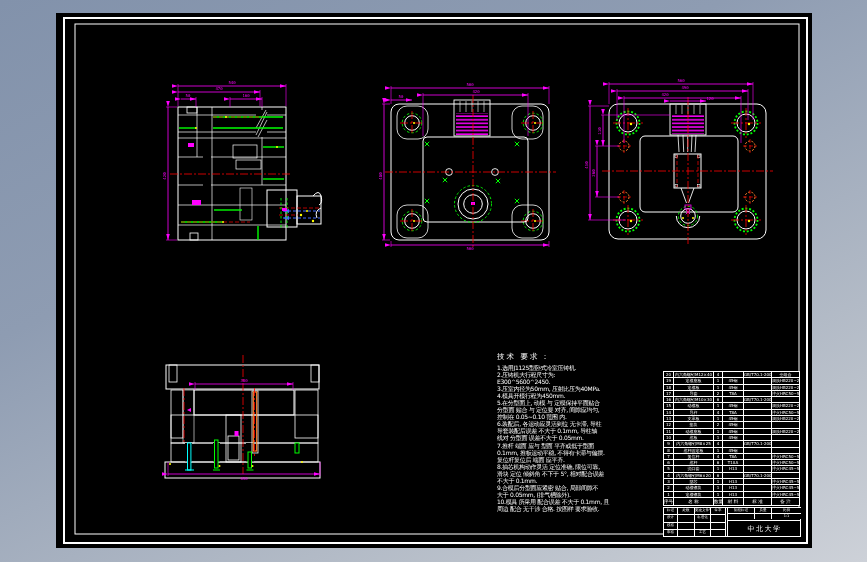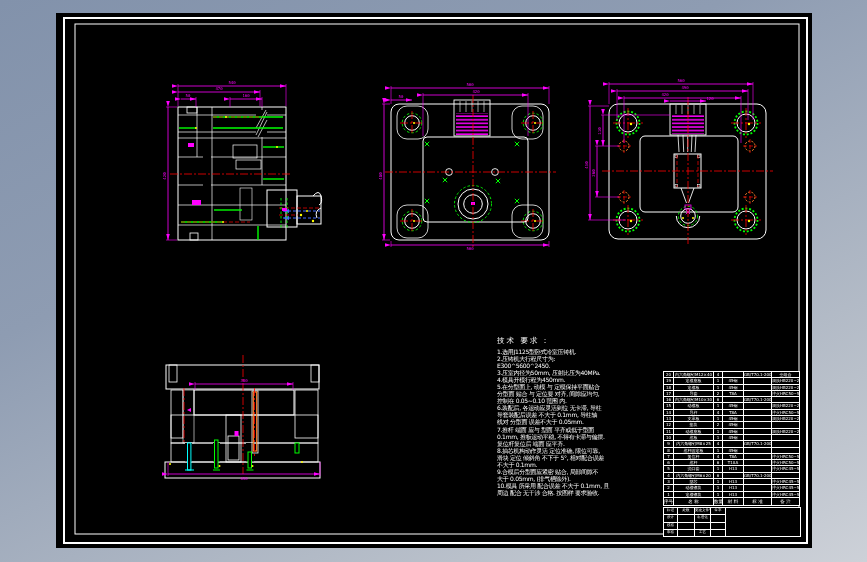--- a/index.html
+++ b/index.html
@@ -15,21 +15,21 @@
   .rd{stroke:#ff0000;stroke-width:.7;stroke-dasharray:4 2;fill:none}
   .grn{stroke:#00ff00;stroke-width:1.4;fill:none}
   .gdash{stroke:#00ff00;stroke-width:.9;stroke-dasharray:2.5 2;fill:none}
   .dim{stroke:#ff00ff;stroke-width:.8;fill:none;marker-start:url(#ma);marker-end:url(#ma)}
   .ext{stroke:#ff00ff;stroke-width:.6;fill:none}
   .dimtx{fill:#ff00ff;font-family:"DejaVu Sans Mono",monospace;font-size:4px;text-anchor:middle}
   .org{stroke:#ff7f2a;fill:none}
   .blu{stroke:#4169ff;stroke-width:1;stroke-dasharray:3 2;fill:none}
 
   
-  .notes{position:absolute;left:497px;top:336px;width:130px;color:#fff}
+  .notes{position:absolute;left:497px;top:352px;width:130px;color:#fff}
   .notes-title{font-size:7.5px;letter-spacing:2px;margin:0 0 2px 0;white-space:nowrap}
   .note-line{font-size:6px;line-height:7.05px;white-space:nowrap;letter-spacing:-.3px;overflow:hidden}
 
   
   .bom{position:absolute;left:663px;top:371px;display:grid;
        grid-template-columns:9px 39px 8px 20px 27px 27px;gap:1px;padding:1px;background:#fff}
   .bom .cell{background:#000;color:#fff;font-size:4px;line-height:5.3px;height:5.3px;
              overflow:hidden;white-space:nowrap;text-align:center}
   .bom-head{position:absolute;left:663px;top:497px;display:grid;
        grid-template-columns:9px 39px 8px 20px 27px 27px;gap:1px;padding:1px;background:#fff}
@@ -592,14 +592,25 @@
       <div class="cell"></div>
       <div class="cell">校核</div>
       <div class="cell"></div>
       <div class="cell"></div>
       <div class="cell"></div>
       <div class="cell">审核</div>
       <div class="cell"></div>
       <div class="cell">工艺</div>
       <div class="cell"></div>
     </div>
+    <div class="tb-right">
+      <div class="tb-right-top">
+        <div class="cell">阶段标记</div>
+        <div class="cell">质量</div>
+        <div class="cell">比例</div>
+        <div class="cell"></div>
+        <div class="cell"></div>
+        <div class="cell">1:1</div>
+      </div>
+      <div class="tb-org">中北大学</div>
+    </div>
   </div>
 </div>
 
 </body></html>

